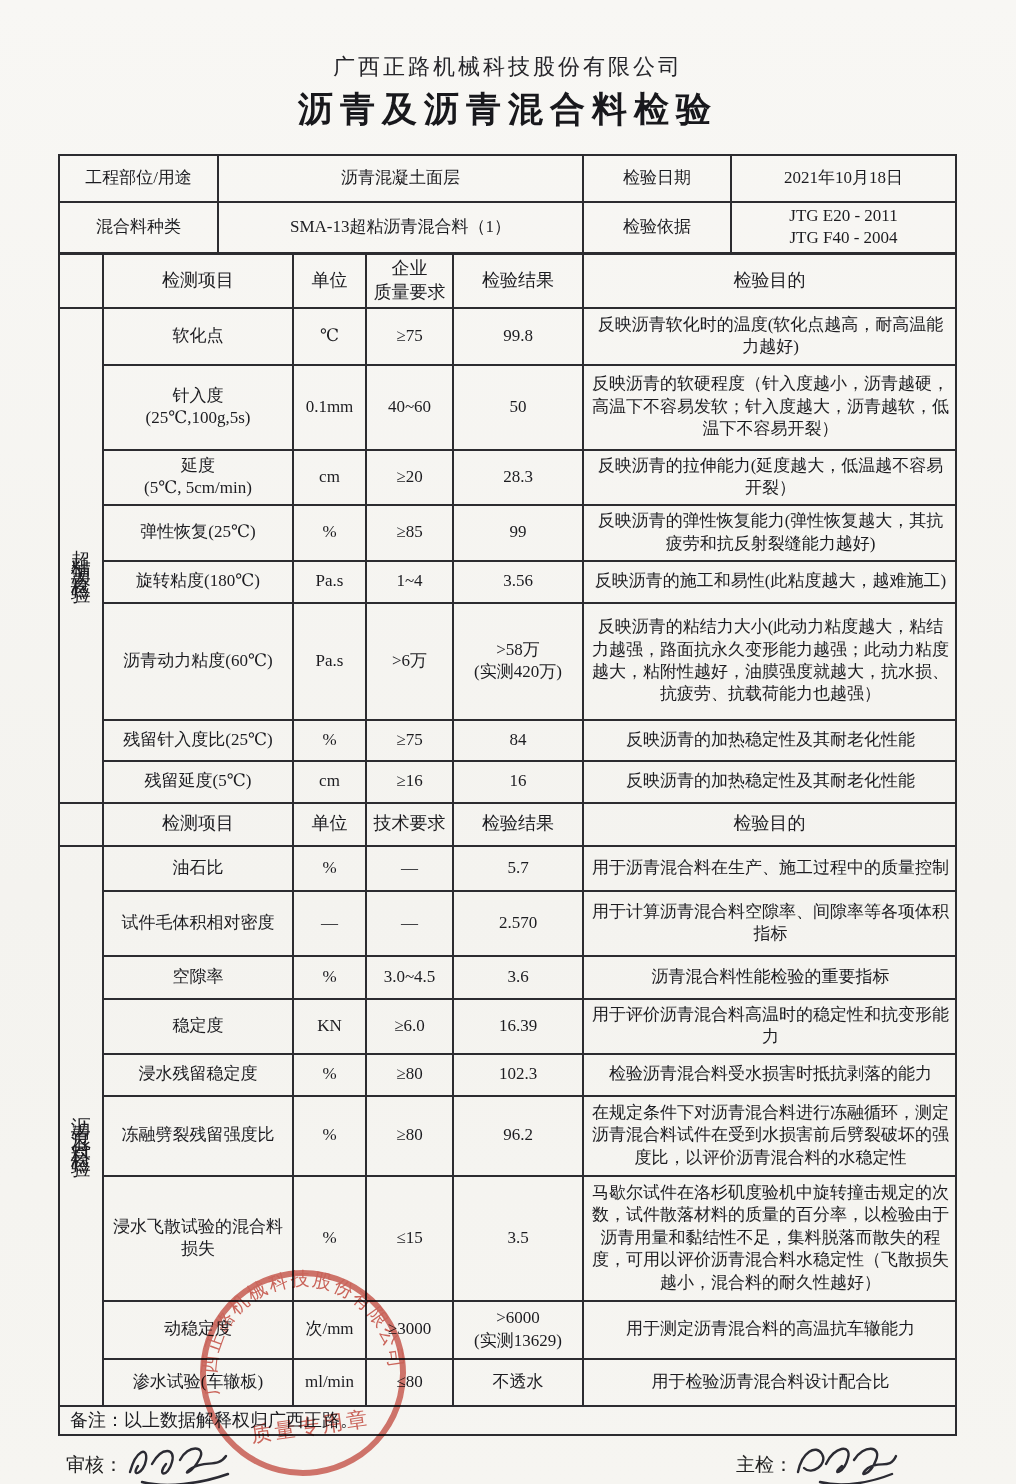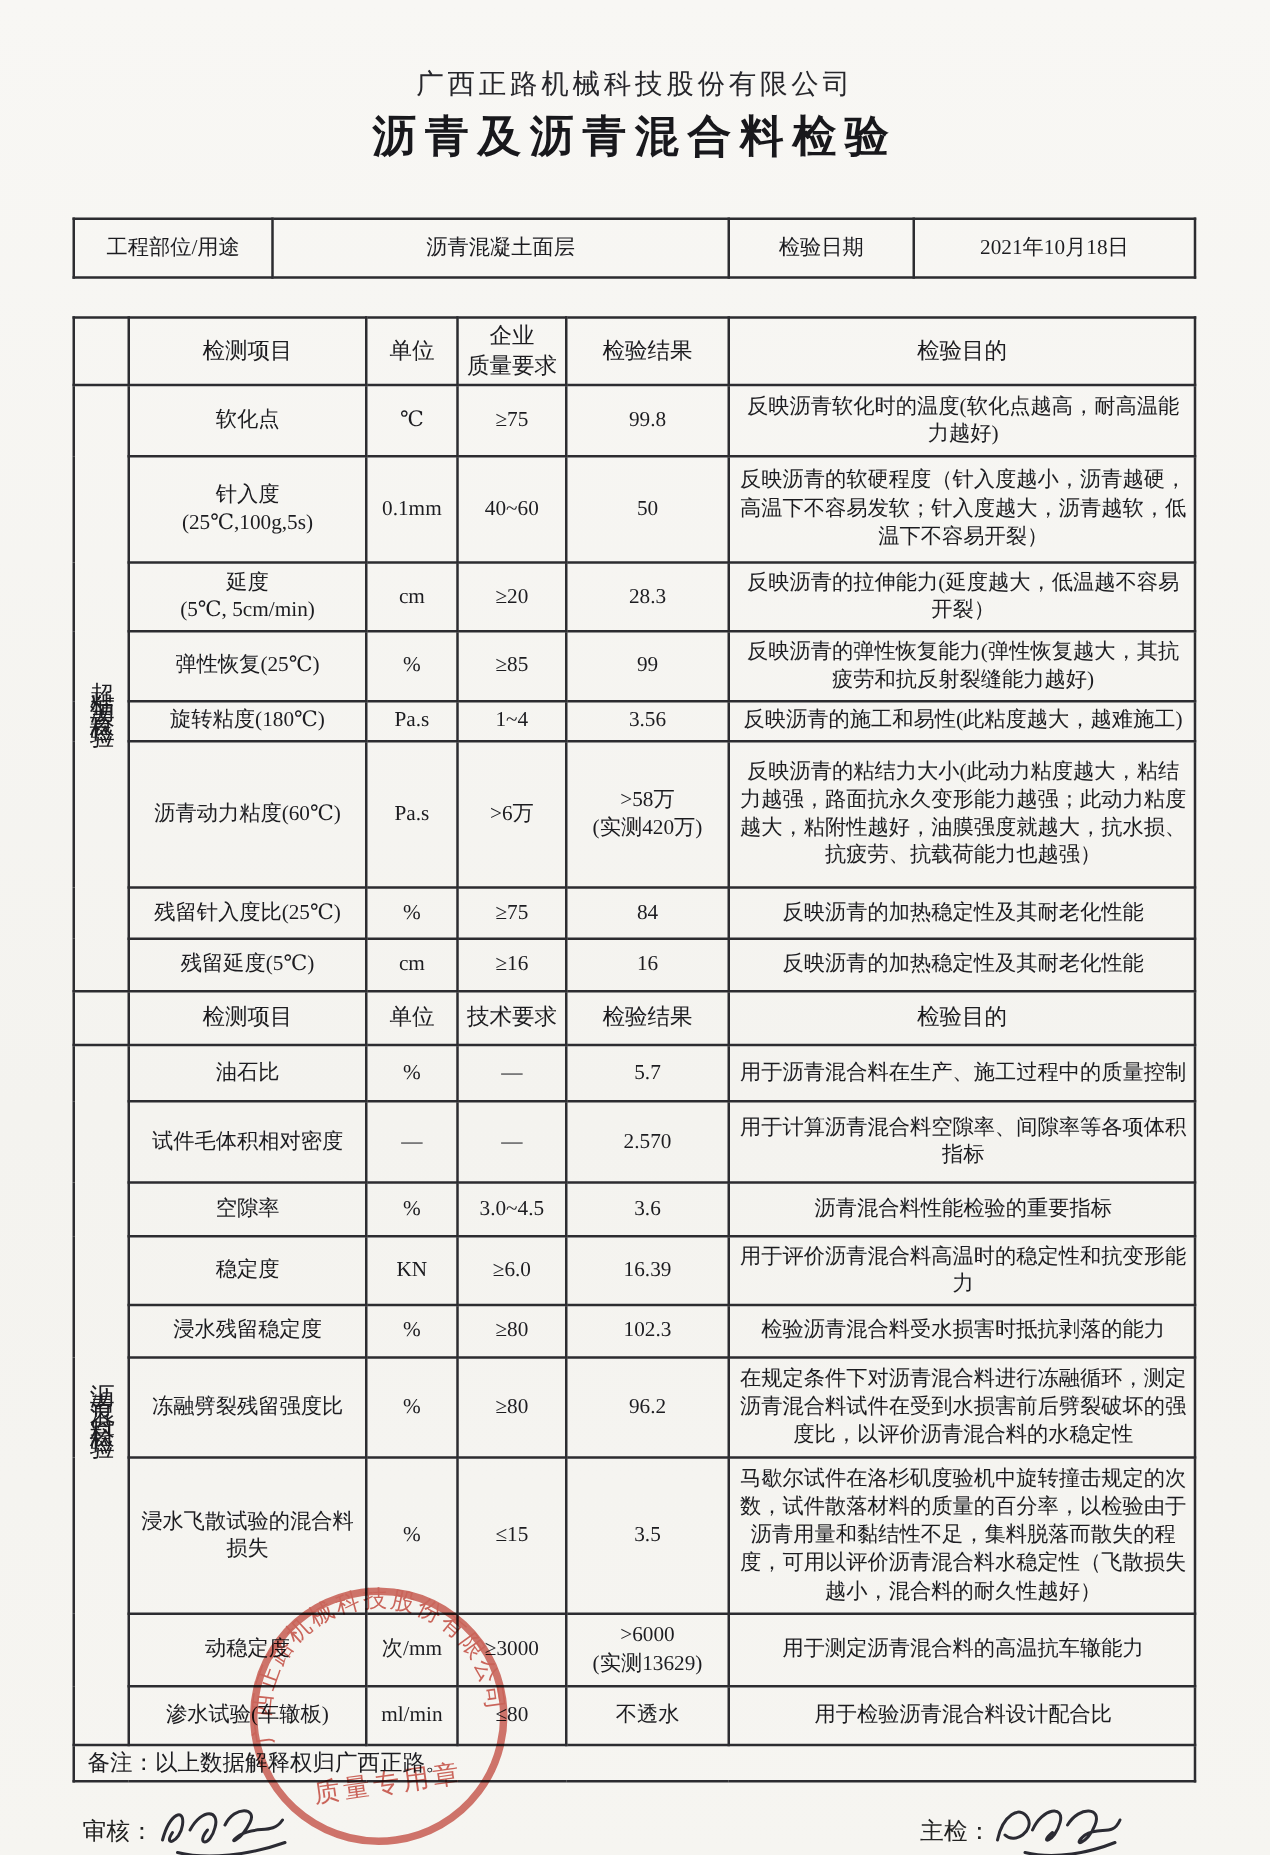--- a/index.html
+++ b/index.html
@@ -24,21 +24,21 @@
   table{border-collapse:collapse;table-layout:fixed;}
   .tbl{position:absolute;left:58px;width:897px;}
   .tbl td{
     border:2px solid #2c2c30;
     font-size:17px;line-height:1.32;
     padding:2px 6px;
     text-align:center;vertical-align:middle;
     white-space:pre-line;
     overflow:hidden;
   }
-  #info-table{top:174px;padding-left:40px;}
+  #info-table{top:154px;padding-left:40px;}
   #main-table{top:253px;}
   td.purpose{text-align:center;padding-left:8px;}
   td.side{
     writing-mode:vertical-rl;text-orientation:upright;
     letter-spacing:7px;font-size:20px;padding:0;
   }
   td.note-cell{text-align:left;padding-left:10px;font-size:18px;}
   td.hdr{font-size:18px;}
   .sig-row{position:absolute;top:1442px;left:0;width:100%;height:42px;}
   .sig-label{position:absolute;font-size:19px;color:#222;}
@@ -63,20 +63,27 @@
         <col style="width:365px">
         <col style="width:148px">
         <col style="width:225px">
       </colgroup>
     <tbody>
       <tr style="height:47px">
         <td>工程部位/用途</td>
         <td>沥青混凝土面层</td>
         <td>检验日期</td>
         <td>2021年10月18日</td>
+      </tr>
+      <tr style="height:48px">
+        <td>混合料种类</td>
+        <td>SMA-13超粘沥青混合料（1）</td>
+        <td>检验依据</td>
+        <td>JTG E20 - 2011
+JTG F40 - 2004</td>
       </tr>
     </tbody>
   </table>
 
   <table class="tbl" id="main-table">
     <colgroup>
         <col style="width:44px">
         <col style="width:190px">
         <col style="width:73px">
         <col style="width:87px">
@@ -117,21 +124,21 @@
           <td>28.3</td>
           <td class="purpose">反映沥青的拉伸能力(延度越大，低温越不容易开裂）</td>
         </tr>
         <tr style="height: 56px;">
           <td>弹性恢复(25℃)</td>
           <td>%</td>
           <td>≥85</td>
           <td>99</td>
           <td class="purpose">反映沥青的弹性恢复能力(弹性恢复越大，其抗疲劳和抗反射裂缝能力越好)</td>
         </tr>
-        <tr style="height: 32px;">
+        <tr style="height: 42px;">
           <td>旋转粘度(180℃)</td>
           <td>Pa.s</td>
           <td>1~4</td>
           <td>3.56</td>
           <td class="purpose">反映沥青的施工和易性(此粘度越大，越难施工)</td>
         </tr>
         <tr style="height: 117px;">
           <td>沥青动力粘度(60℃)</td>
           <td>Pa.s</td>
           <td>&gt;6万</td>

